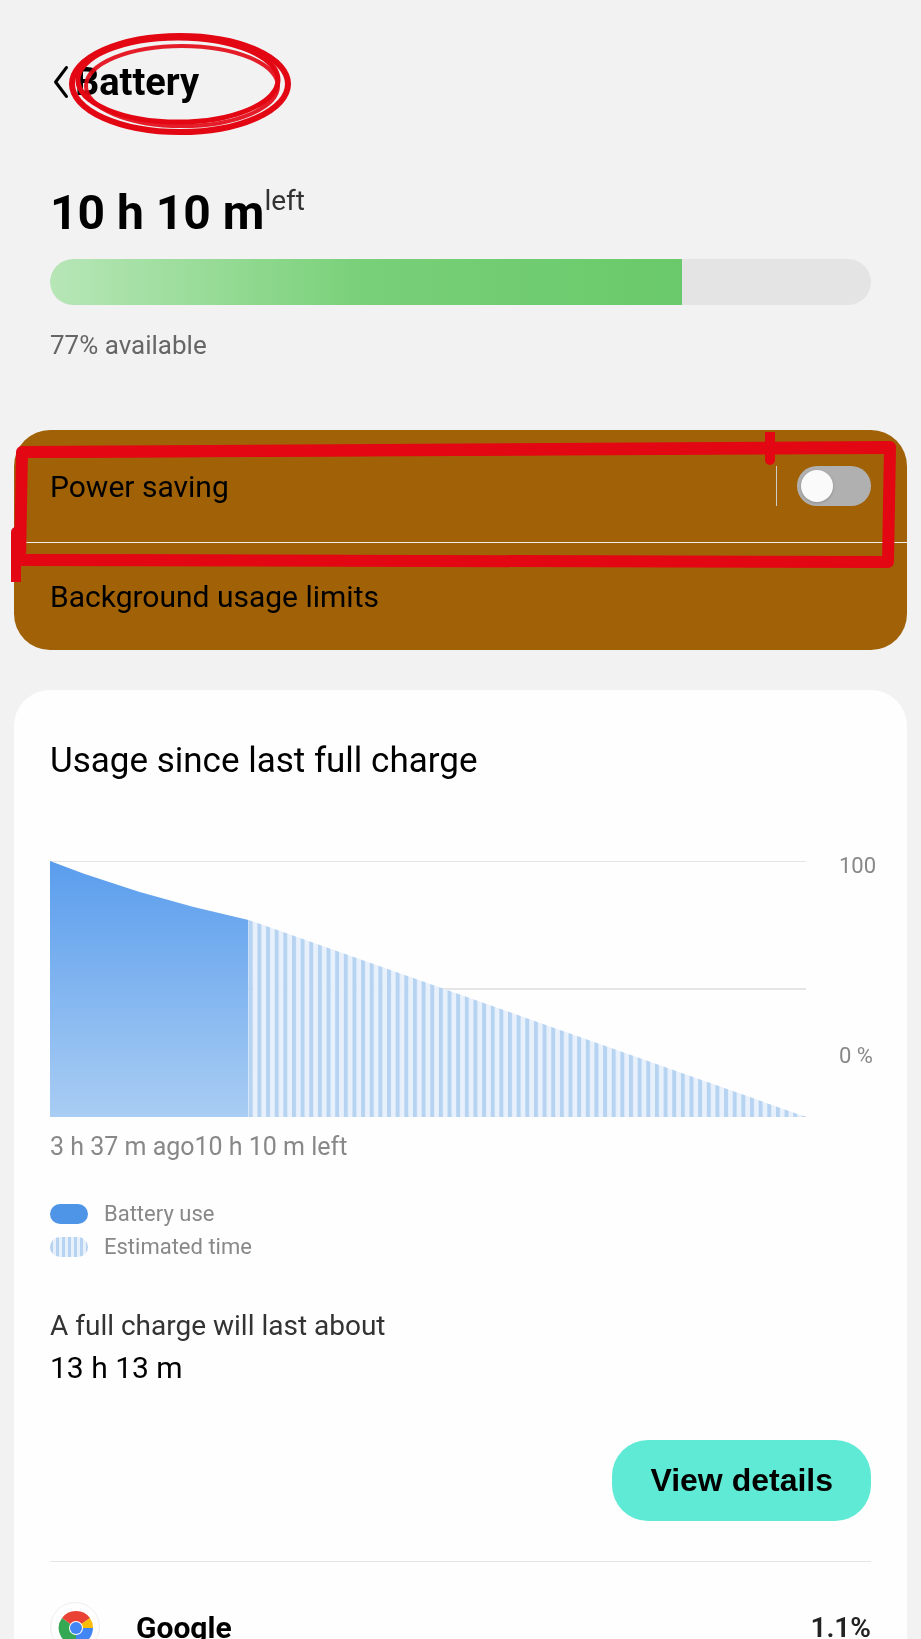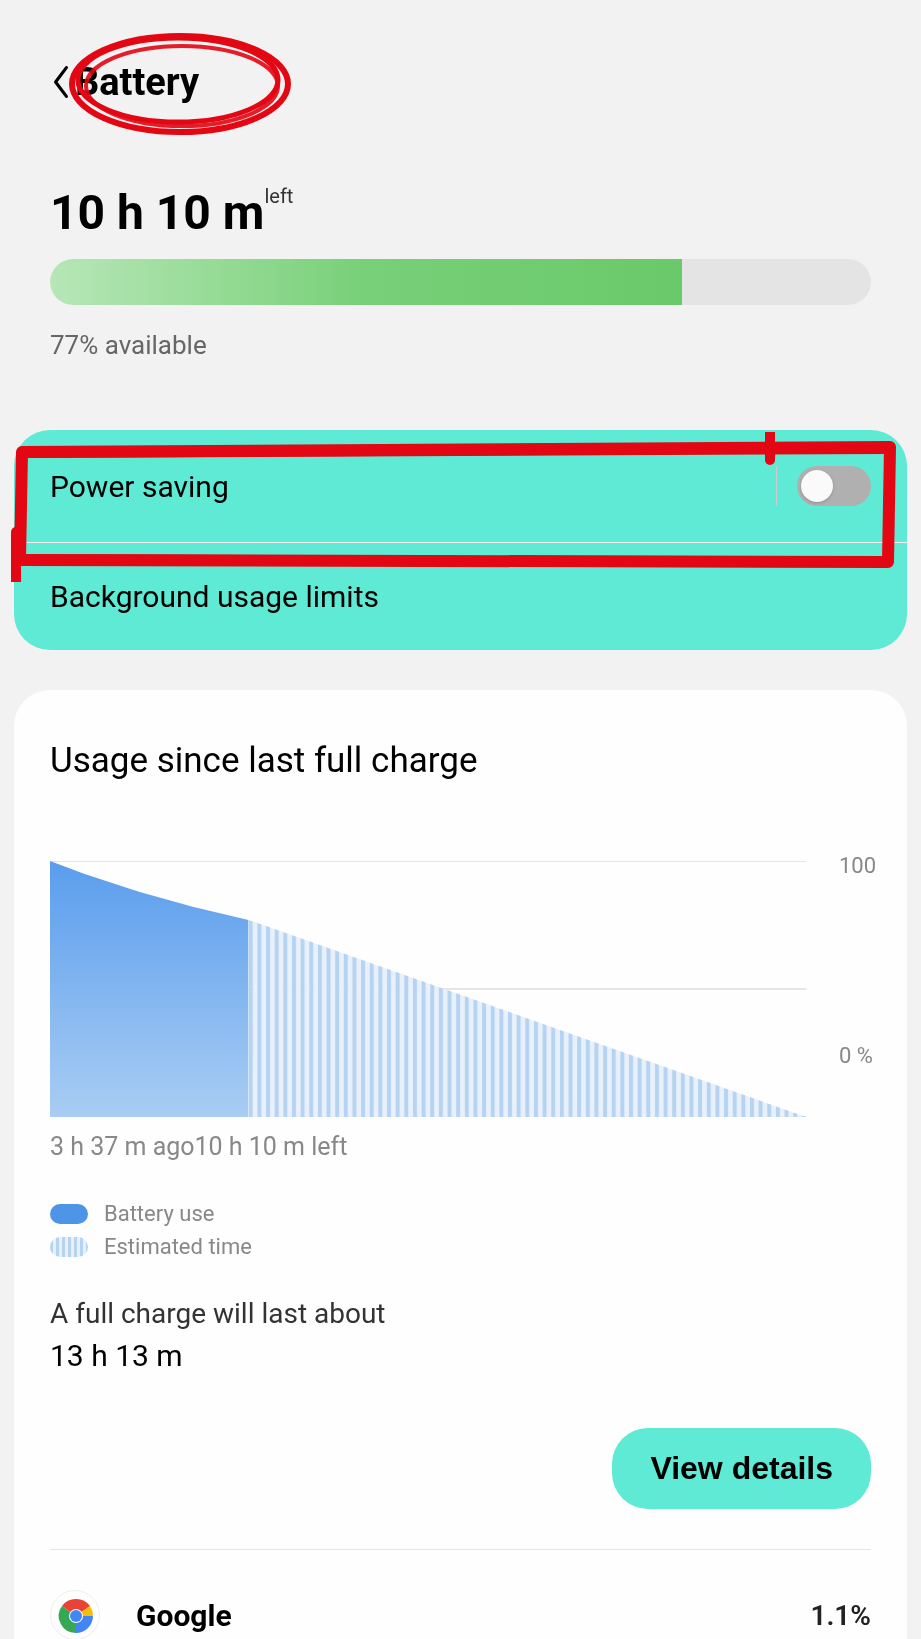--- a/index.html
+++ b/index.html
@@ -46,42 +46,42 @@
       align-items: flex-start;
       gap: 0;
       margin-bottom: 18px;
     }
     .time-main {
       font-size: 48px;
       font-weight: 700;
       color: #000;
     }
     .time-suffix {
-      font-size: 20px;
+      font-size: 28px;
       font-weight: 400;
       color: #333;
     }
     .progress-bar {
       height: 46px;
       background: #e4e4e4;
       border-radius: 23px;
       overflow: hidden;
       margin-bottom: 25px;
     }
     .progress-fill {
       height: 100%;
       background: linear-gradient(90deg, #b7e6b7 0%, #78d078 50%, #6ac96a 100%);
       border-radius: 23px 0 0 23px;
     }
     .available-text {
       font-size: 26px;
       color: #666;
     }
     .card {
-      background: #5eead4;
+      background: #a16207;
       border-radius: 36px;
       margin: 40px 14px 0 14px;
     }
     .list-item {
       display: flex;
       align-items: center;
       justify-content: space-between;
       padding: 36px 36px;
       font-size: 30px;
       color: #000;
@@ -159,21 +159,21 @@
       text-align: left;
     }
     .chart-x-labels {
       display: flex;
       font-size: 25px;
       color: #888;
       margin-bottom: 40px;
       padding-right: 50px;
     }
     .legend {
-      margin-bottom: 38px;
+      margin-bottom: 50px;
     }
     .legend-item {
       display: flex;
       align-items: center;
       gap: 16px;
       margin-bottom: 8px;
     }
     .legend-swatch-solid {
       width: 38px;
       height: 20px;

